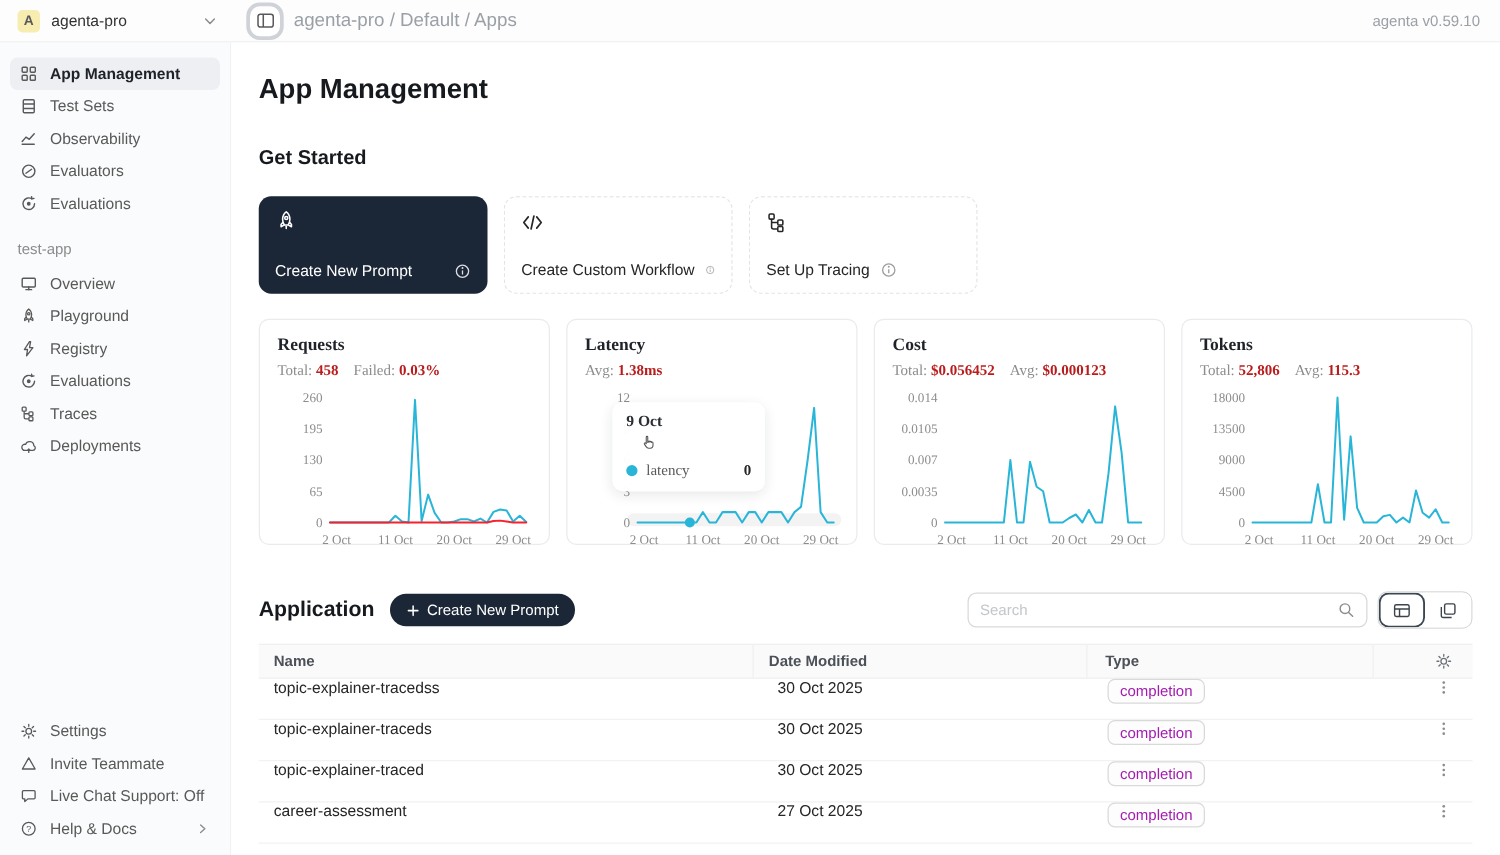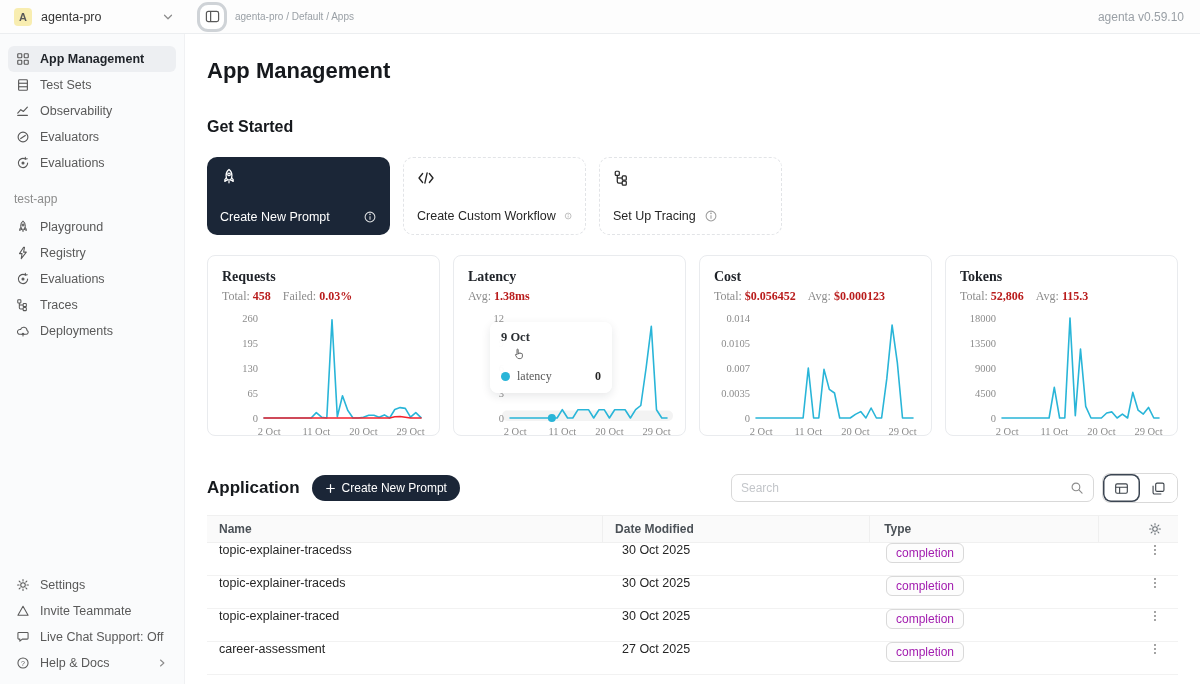--- a/index.html
+++ b/index.html
@@ -9,21 +9,21 @@
 
   
   .topbar { height:34px; display:flex; align-items:center; border-bottom:1px solid #eceef0; background:#fdfdfd; }
   .topbar-left { width:185px; display:flex; align-items:center; padding:0 10px 0 14px; }
   .avatar { width:18px; height:18px; border-radius:4px; background:#f8edb0; color:#595959;
     font-size:11px; font-weight:700; display:flex; align-items:center; justify-content:center; }
   .ws-name { margin-left:9px; font-size:12.5px; font-weight:500; color:#333; flex:1; }
   .chev { color:#8c8c8c; }
   .panel-toggle { margin-left:12px; width:30px; height:30px; border:3px solid #cfd3d7; border-radius:11px;
     display:flex; align-items:center; justify-content:center; background:#fff; color:#595959; cursor:pointer; }
-  .breadcrumb { margin-left:8px; font-size:10px; color:#9aa0a6; }
+  .breadcrumb { margin-left:8px; font-size:15px; color:#9aa0a6; }
   .version { margin-left:auto; margin-right:16px; font-size:12px; color:#9aa0a6; }
 
   
   .layout { display:flex; height:650px; }
   .sidebar { width:185px; background:#fafbfc; border-right:1px solid #f0f1f3; display:flex; flex-direction:column;
     padding:12px 8px 8px; }
   .side-item { display:flex; align-items:center; gap:10px; height:26px; padding:0 8px; border-radius:6px;
     color:#595959; font-size:12.5px; cursor:pointer; white-space:nowrap; }
   .side-item .lbl { flex:1; }
   .side-item.active { background:#edeff2; color:#1f2329; font-weight:600; }
@@ -61,21 +61,21 @@
   .tt-cursor { margin:2px 0 6px 10px; }
   .tt-row { display:flex; align-items:center; font-size:12px; color:#595959; }
   .tt-dot { width:9px; height:9px; border-radius:50%; background:#29b5d8; margin-right:7px; }
   .tt-val { margin-left:auto; color:#262626; font-weight:600; }
 
   
   .app-head { display:flex; align-items:center; margin-top:37px; }
   .app-title { font-size:17px; font-weight:600; color:#16191d; }
   .btn-dark { margin-left:12px; height:26px; border:none; border-radius:14px; background:#1b2637; color:#fff;
     font-size:12px; font-family:inherit; display:flex; align-items:center; gap:6px; padding:0 13px; cursor:pointer; }
-  .search-box { margin-left:auto; width:363px; height:28px; border:1px solid #d9d9d9; border-radius:7px;
+  .search-box { margin-left:auto; width:320px; height:28px; border:1px solid #d9d9d9; border-radius:7px;
     background:#fff; display:flex; align-items:center; padding:0 9px; }
   .search-box input { flex:1; border:none; outline:none; font-size:12px; font-family:inherit; color:#262626; background:transparent; }
   .search-box input::placeholder { color:#c3c6ca; }
   .view-toggle { margin-left:8px; display:flex; border:1px solid #d9d9d9; border-radius:8px; height:30px; overflow:hidden; }
   .vt-btn { width:37px; display:flex; align-items:center; justify-content:center; background:#fff; border:none;
     color:#3c434a; cursor:pointer; }
   .vt-btn.active { box-shadow:inset 0 0 0 1.5px #3c4653; border-radius:8px; }
 
   
   .table { margin-top:12px; }
@@ -164,20 +164,30 @@
             <circle cx="8" cy="8" r="1.1" fill="currentColor"></circle>
           </g>
         </svg>
       <span class="lbl">Evaluations</span>
     </div>
 
     <div class="side-section">test-app</div>
 
     <div class="side-item">
       <svg class="icn" width="14" height="14" viewBox="0 0 16 16">
+          <g fill="none" stroke="currentColor" stroke-width="1.3" stroke-linecap="round">
+            <rect x="2" y="3" width="12" height="8" rx="1"></rect>
+            <line x1="8" y1="11" x2="8" y2="13.4"></line>
+            <line x1="5.4" y1="13.4" x2="10.6" y2="13.4"></line>
+          </g>
+        </svg>
+      <span class="lbl">Overview</span>
+    </div>
+    <div class="side-item">
+      <svg class="icn" width="14" height="14" viewBox="0 0 16 16">
           <g fill="none" stroke="currentColor" stroke-width="1.2" stroke-linecap="round" stroke-linejoin="round">
             <path d="M8 1.3c1.8 1.3 2.6 3.3 2.6 5.3 0 1.6-.5 3-1.3 4H6.7c-.8-1-1.3-2.4-1.3-4 0-2 .8-4 2.6-5.3z"></path>
             <circle cx="8" cy="5.7" r="1.1"></circle>
             <path d="M5.6 8.8 4.3 10.3v1.6l2.1-1.2"></path>
             <path d="M10.4 8.8l1.3 1.5v1.6l-2.1-1.2"></path>
             <path d="M8 11.6v1.6"></path>
           </g>
         </svg>
       <span class="lbl">Playground</span>
     </div>

